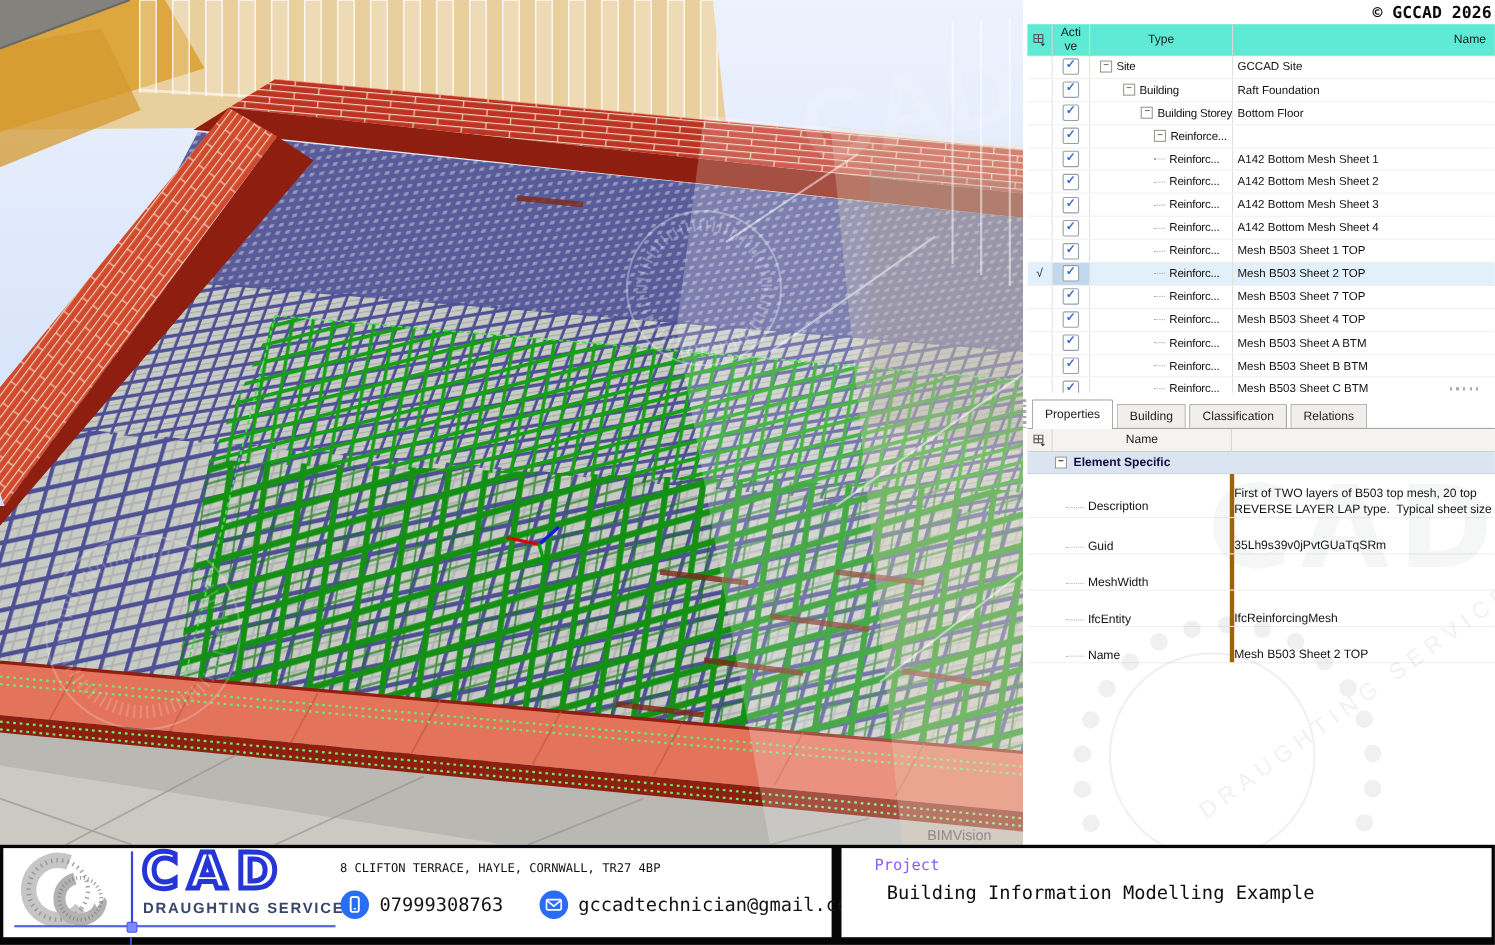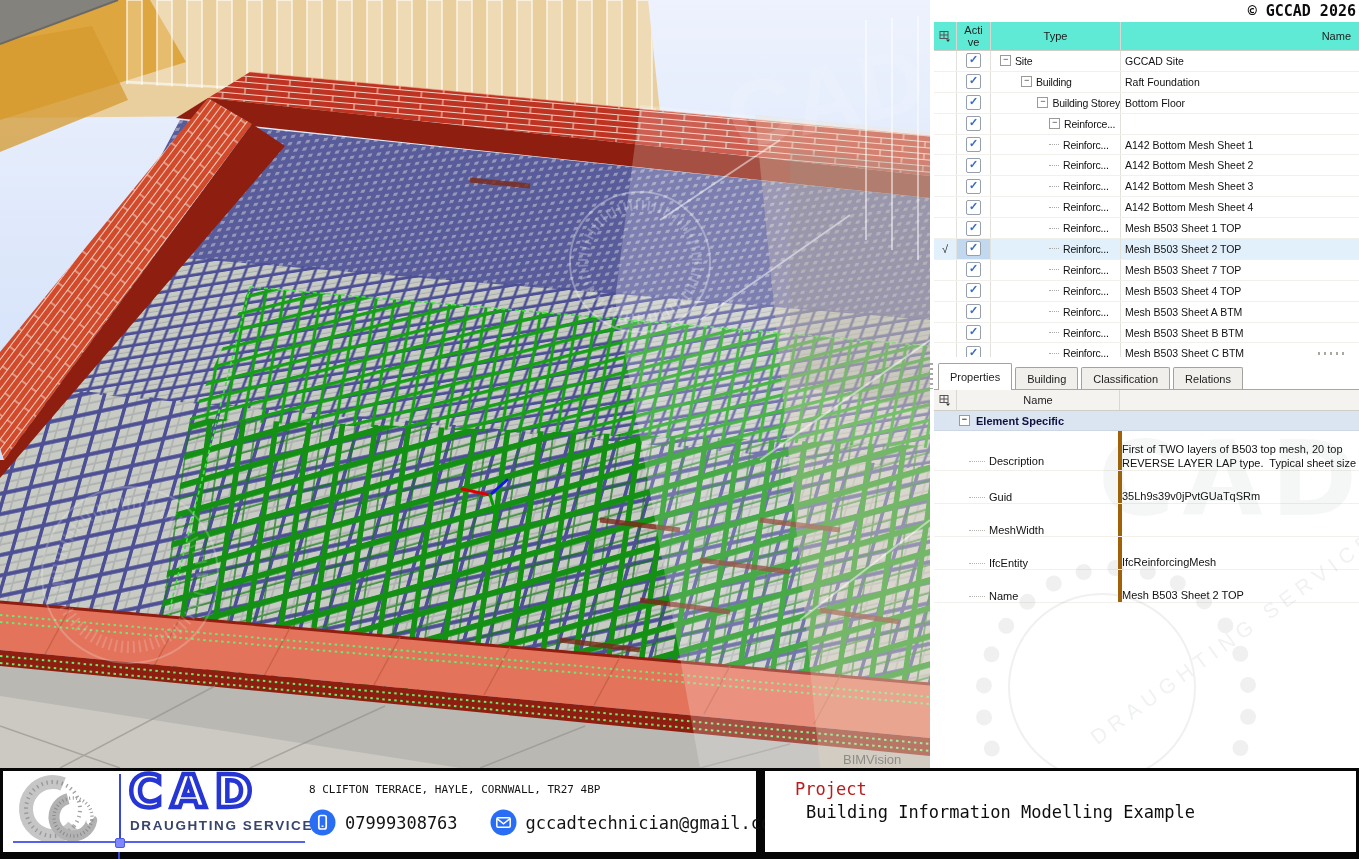--- a/index.html
+++ b/index.html
@@ -68,21 +68,21 @@
   .fbox.left{left:3px;width:753px;}
   .fbox.right{left:765px;width:591px;}
   .vline{position:absolute;left:116px;top:3px;width:2px;height:66px;background:#3848da;}
   .cad-word{position:absolute;left:126px;top:-4px;font-family:"DejaVu Sans",sans-serif;font-weight:bold;font-size:45px;line-height:50px;letter-spacing:9px;color:#fff;-webkit-text-stroke:4.5px #2636d4;}
   .cad-sub{position:absolute;left:127px;top:47px;font-size:13.5px;font-weight:bold;letter-spacing:1.6px;color:#39456b;}
   .hline{position:absolute;left:10px;top:70px;width:292px;height:2px;background:#5562ea;}
   .hdot{position:absolute;left:112px;top:67px;width:8px;height:8px;background:#7d88ff;border:1px solid #4d5ae8;border-radius:2px;}
   .addr{position:absolute;left:306px;top:12px;font-family:"DejaVu Sans Mono",monospace;font-size:11px;color:#131313;white-space:nowrap;}
   .contact{position:absolute;left:306px;top:38px;display:flex;align-items:center;gap:9px;font-family:"DejaVu Sans Mono",monospace;font-size:17px;color:#131313;white-space:nowrap;}
   .contact .gap{width:14px;}
-  .project-label{position:absolute;left:30px;top:8px;font-family:"DejaVu Sans Mono",monospace;font-size:17px;color:#b91c1c;}
+  .project-label{position:absolute;left:30px;top:8px;font-family:"DejaVu Sans Mono",monospace;font-size:14px;color:#8b5cf6;}
   .project-title{position:absolute;left:0;right:120px;top:31px;text-align:center;font-family:"DejaVu Sans Mono",monospace;font-size:17px;color:#0e0e0e;white-space:nowrap;}
   .footer-tick{position:absolute;left:118px;top:84px;width:2px;height:7px;background:#3848da;}
 </style>
 </head>
 <body>
 
 <div class="stage">
 
   <div class="viewport">
     <svg width="930" height="768" viewBox="0 0 930 768">

